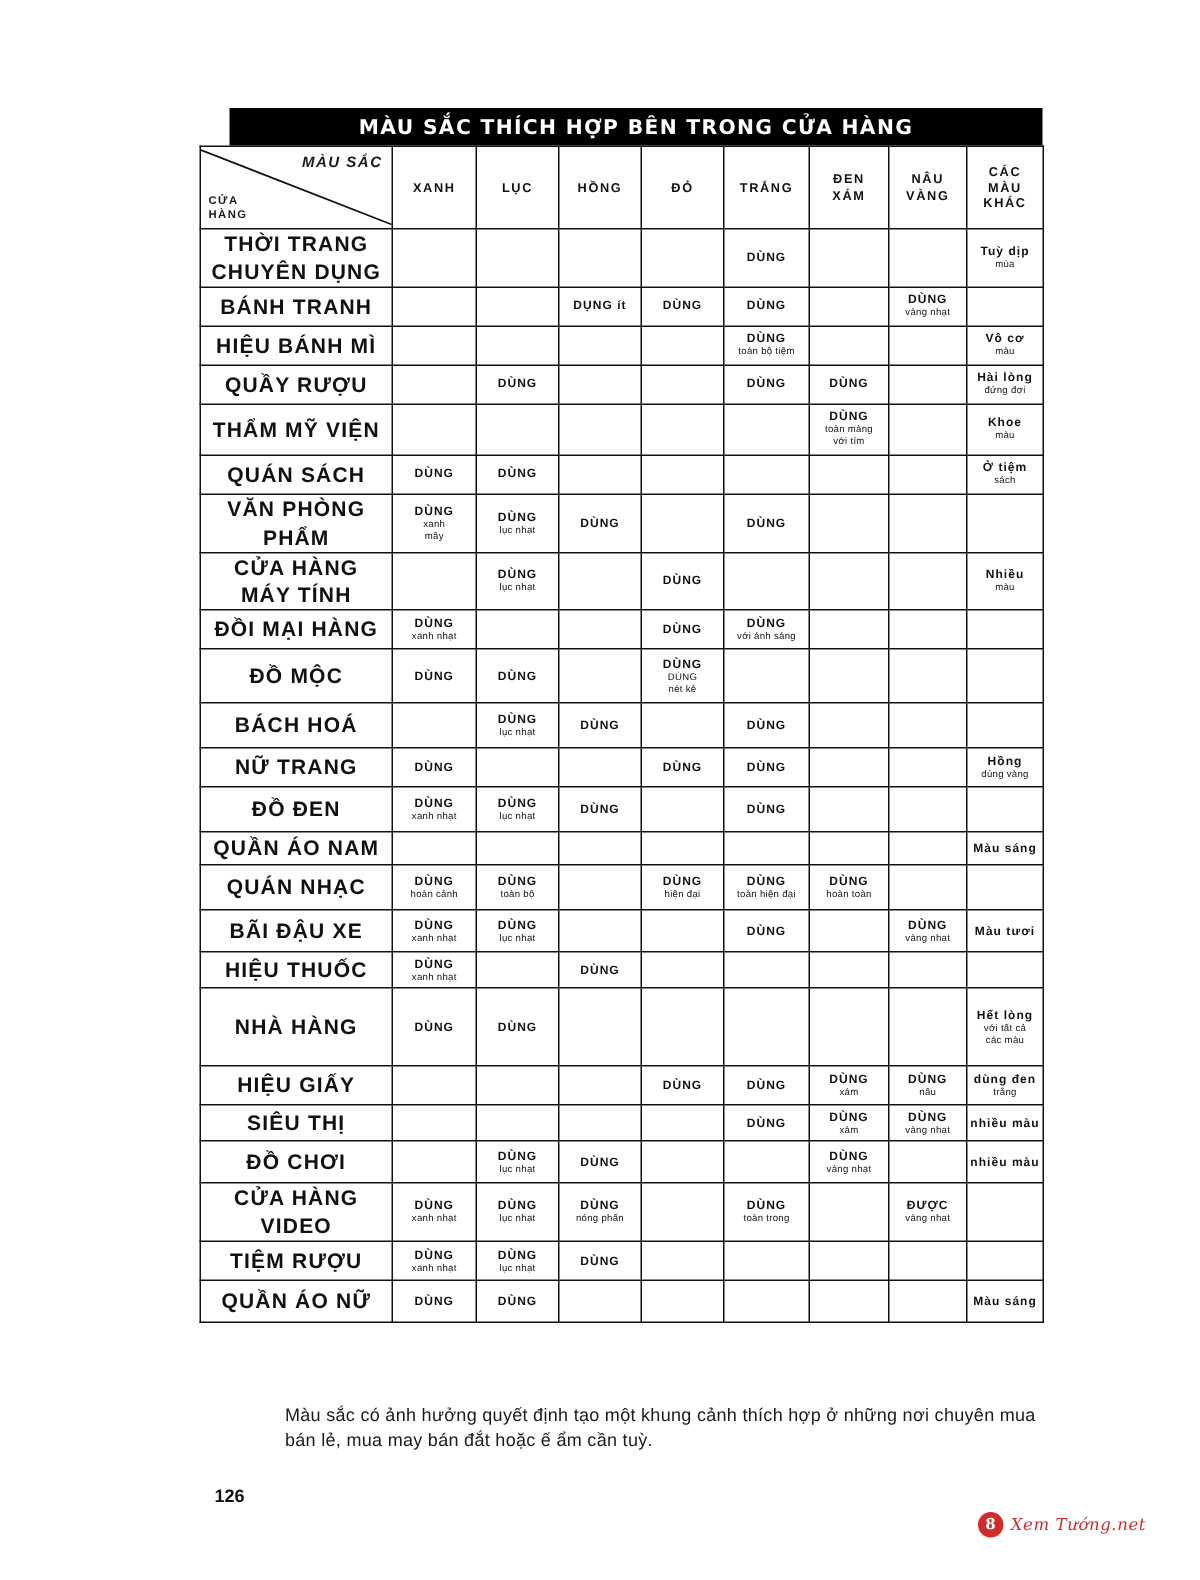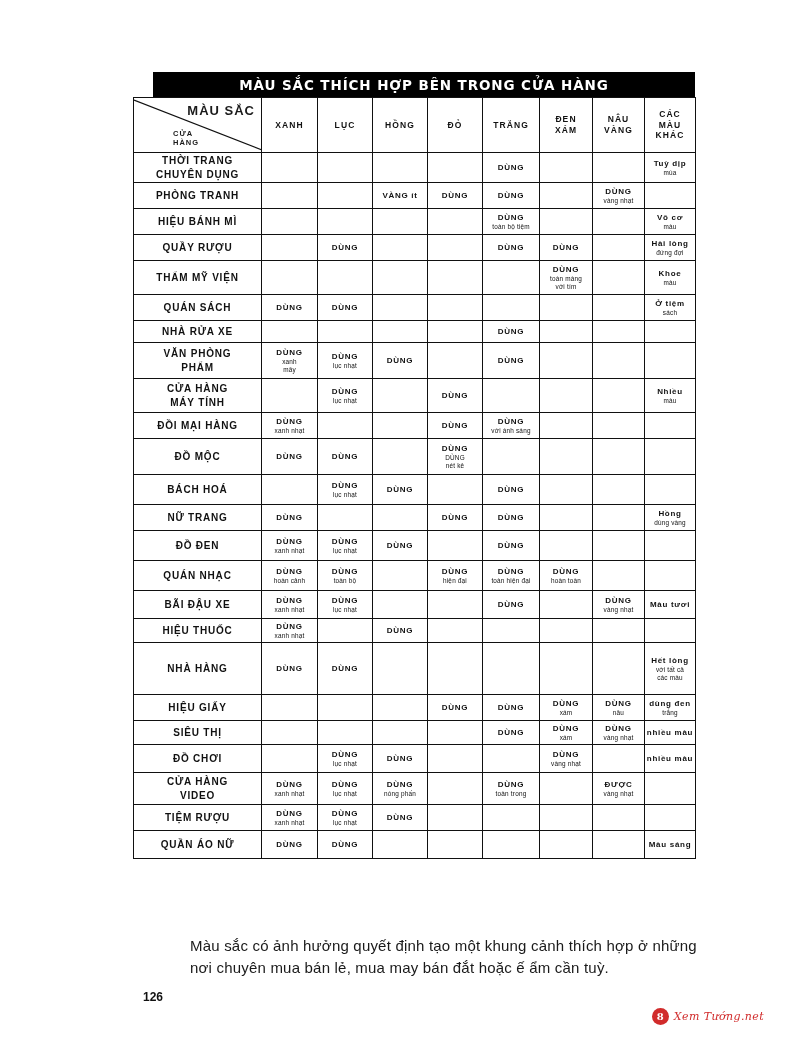--- a/index.html
+++ b/index.html
@@ -70,39 +70,39 @@
     overflow: hidden;
   }
   .corner svg {
     position: absolute;
     left: 0; top: 0;
   }
   .corner .lbl-top {
     position: absolute;
     right: 6px;
     top: 5px;
-    font-size: 13px;
+    font-size: 10px;
     font-weight: bold;
     letter-spacing: 1px;
+    font-style: italic;
   }
   .corner .lbl-bot {
     position: absolute;
     left: 5px;
     bottom: 5px;
     font-size: 7.5px;
     font-weight: bold;
     letter-spacing: 1px;
     text-align: left;
     line-height: 1.2;
-    margin-left: 34px;
   }
 
   
   td.rowlabel {
-    font-size: 10px;
+    font-size: 14px;
     font-weight: bold;
     letter-spacing: 0.8px;
     line-height: 1.35;
     color: #111;
     padding: 3px 2px;
   }
   td.cell {
     font-size: 7.2px;
     line-height: 1.25;
     color: #111;
@@ -119,21 +119,21 @@
     display: block;
     letter-spacing: 0.2px;
   }
 
   
   .footnote {
     position: absolute;
     left: 190px;
     top: 935px;
     width: 520px;
-    font-size: 15px;
+    font-size: 12px;
     line-height: 1.45;
     color: #1a1a1a;
     letter-spacing: 0.2px;
   }
 
   .page-number {
     position: absolute;
     left: 143px;
     top: 990px;
     font-size: 12px;
@@ -217,24 +217,24 @@
             <td class="cell"></td>
             <td class="cell"></td>
             <td class="cell"></td>
             <td class="cell"></td>
             <td class="cell"><span class="big">DÙNG</span></td>
             <td class="cell"></td>
             <td class="cell"></td>
             <td class="cell"><span class="big">Tuỳ dịp</span><span class="sm">mùa</span></td>
           </tr>
           <tr style="height: 26px;">
-            <td class="rowlabel">PHÒNG TRANH</td>
-            <td class="cell"></td>
-            <td class="cell"></td>
-            <td class="cell"><span class="big">VÀNG ít</span></td>
+            <td class="rowlabel">BÁNH TRANH</td>
+            <td class="cell"></td>
+            <td class="cell"></td>
+            <td class="cell"><span class="big">DỤNG ít</span></td>
             <td class="cell"><span class="big">DÙNG</span></td>
             <td class="cell"><span class="big">DÙNG</span></td>
             <td class="cell"></td>
             <td class="cell"><span class="big">DÙNG</span><span class="sm">vàng nhạt</span></td>
             <td class="cell"></td>
           </tr>
           <tr style="height: 26px; margin-top: 20px;">
             <td class="rowlabel">HIỆU BÁNH MÌ</td>
             <td class="cell"></td>
             <td class="cell"></td>
@@ -270,31 +270,20 @@
           <tr style="height: 26px;">
             <td class="rowlabel">QUÁN SÁCH</td>
             <td class="cell"><span class="big">DÙNG</span></td>
             <td class="cell"><span class="big">DÙNG</span></td>
             <td class="cell"></td>
             <td class="cell"></td>
             <td class="cell"></td>
             <td class="cell"></td>
             <td class="cell"></td>
             <td class="cell"><span class="big">Ở tiệm</span><span class="sm">sách</span></td>
-          </tr>
-          <tr style="height: 22px;">
-            <td class="rowlabel">NHÀ RỬA XE</td>
-            <td class="cell"></td>
-            <td class="cell"></td>
-            <td class="cell"></td>
-            <td class="cell"></td>
-            <td class="cell"><span class="big">DÙNG</span></td>
-            <td class="cell"></td>
-            <td class="cell"></td>
-            <td class="cell"></td>
           </tr>
           <tr style="height: 36px;">
             <td class="rowlabel">VĂN PHÒNG<br>PHẨM</td>
             <td class="cell"><span class="big">DÙNG</span><span class="sm">xanh</span><span class="sm">mây</span></td>
             <td class="cell"><span class="big">DÙNG</span><span class="sm">lục nhạt</span></td>
             <td class="cell"><span class="big">DÙNG</span></td>
             <td class="cell"></td>
             <td class="cell"><span class="big">DÙNG</span></td>
             <td class="cell"></td>
             <td class="cell"></td>
@@ -358,20 +347,31 @@
           <tr style="height: 30px; margin-top: 32px;">
             <td class="rowlabel">ĐỒ ĐEN</td>
             <td class="cell"><span class="big">DÙNG</span><span class="sm">xanh nhạt</span></td>
             <td class="cell"><span class="big">DÙNG</span><span class="sm">lục nhạt</span></td>
             <td class="cell"><span class="big">DÙNG</span></td>
             <td class="cell"></td>
             <td class="cell"><span class="big">DÙNG</span></td>
             <td class="cell"></td>
             <td class="cell"></td>
             <td class="cell"></td>
+          </tr>
+          <tr style="height: 22px;">
+            <td class="rowlabel">QUẦN ÁO NAM</td>
+            <td class="cell"></td>
+            <td class="cell"></td>
+            <td class="cell"></td>
+            <td class="cell"></td>
+            <td class="cell"></td>
+            <td class="cell"></td>
+            <td class="cell"></td>
+            <td class="cell"><span class="big">Màu sáng</span></td>
           </tr>
           <tr style="height: 30px;">
             <td class="rowlabel">QUÁN NHẠC</td>
             <td class="cell"><span class="big">DÙNG</span><span class="sm">hoàn cảnh</span></td>
             <td class="cell"><span class="big">DÙNG</span><span class="sm">toàn bộ</span></td>
             <td class="cell"></td>
             <td class="cell"><span class="big">DÙNG</span><span class="sm">hiện đại</span></td>
             <td class="cell"><span class="big">DÙNG</span><span class="sm">toàn hiện đại</span></td>
             <td class="cell"><span class="big">DÙNG</span><span class="sm">hoàn toàn</span></td>
             <td class="cell"></td>

